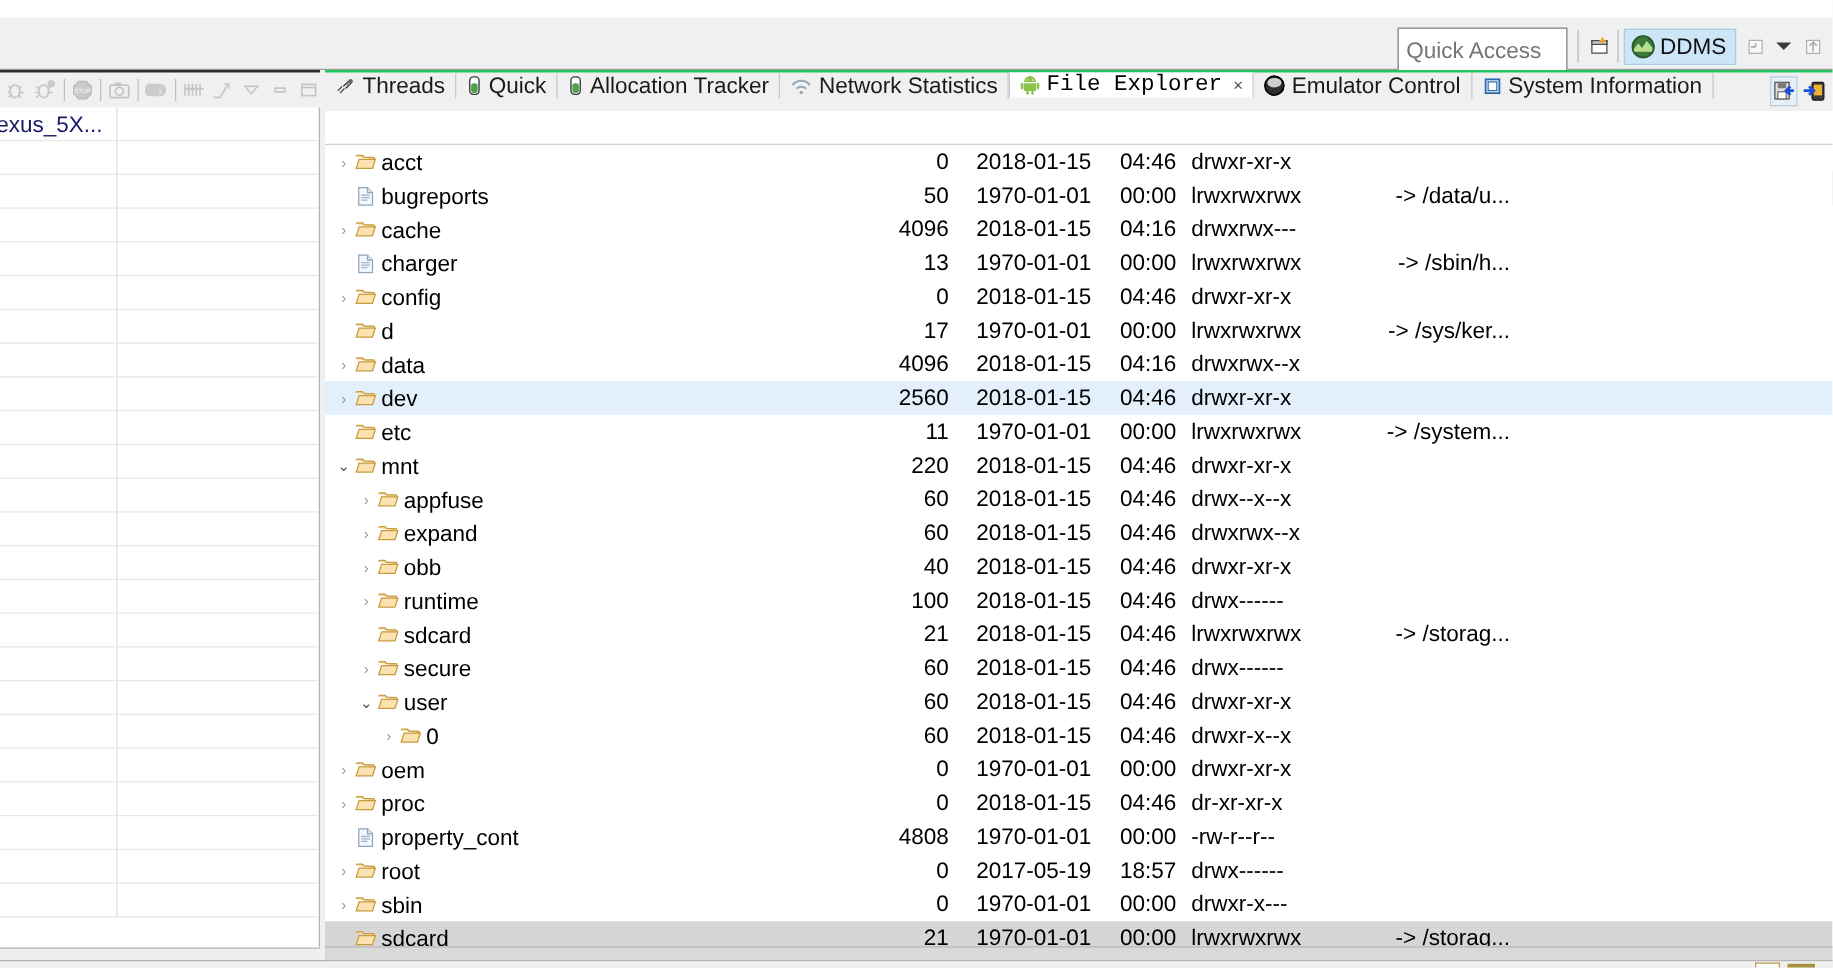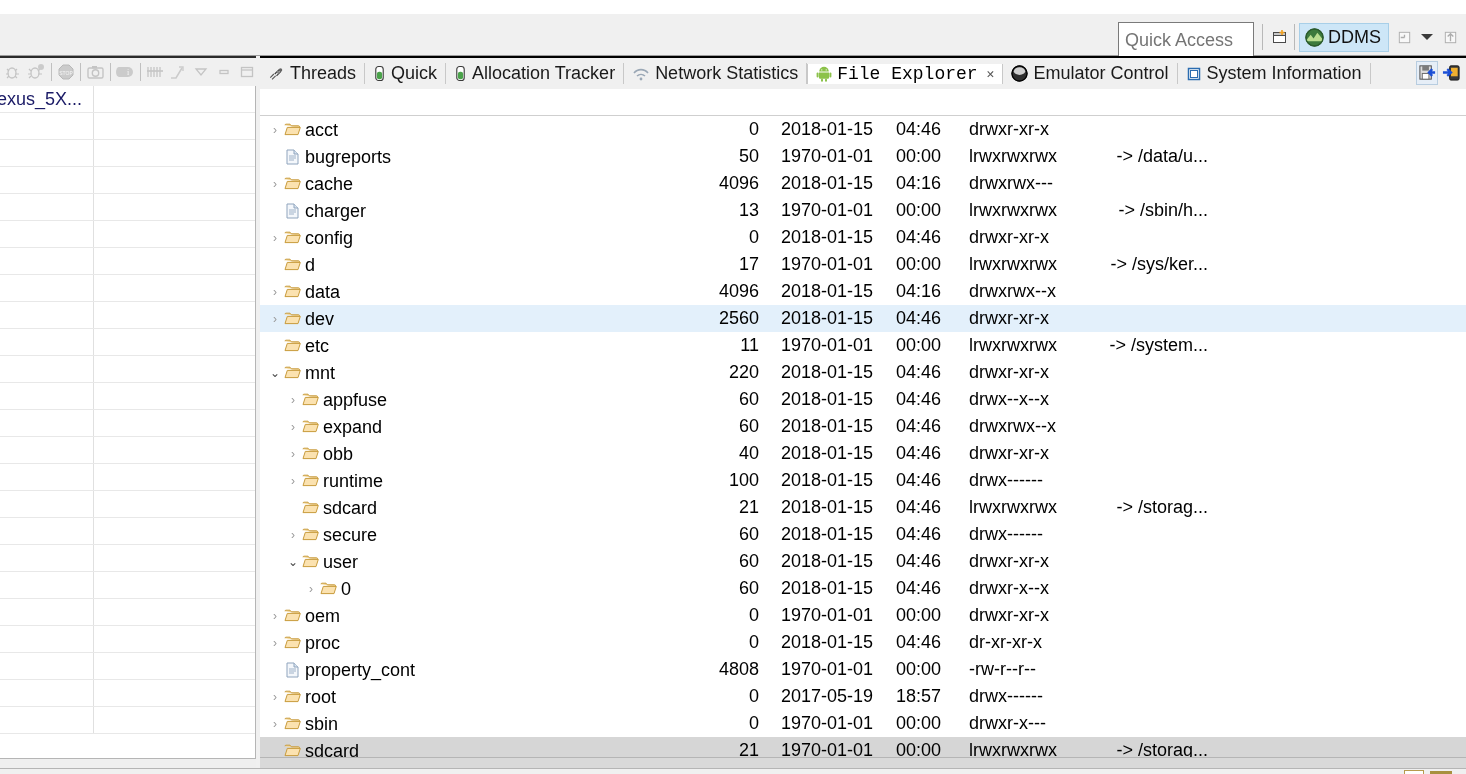--- a/index.html
+++ b/index.html
@@ -105,22 +105,22 @@
   }
 
   
   #right-panel {
     position: absolute; left: 260px; top: 56px; width: 1206px; height: 718px;
     background: #ffffff;
   }
   #tabbar {
     position: absolute; left: 0; top: 0; width: 1206px; height: 33px;
     background: #f0f0f0;
-    border-top: 2px solid #000000;
-    display: flex; align-items: center;
+    border-top: 2px solid #22c55e;
+    display: flex; align-items: flex-start;
   }
   .tab {
     display: flex; align-items: center; gap: 5px;
     padding: 0 8px;
     font-size: 18px; color: #1a1a1a;
     border-right: 1px solid #c8c8c8;
     white-space: nowrap;
   }
   .tab.active {
     background: #ffffff;
@@ -163,21 +163,21 @@
   .cell {
     position: absolute; top: 0; height: 27px;
     font-size: 18px; line-height: 26px; color: #000;
     white-space: nowrap; overflow: hidden;
   }
   .c-name  { left: 0;    width: 421px; padding-left: 2px; display: flex;
              align-items: center; }
   .c-size  { left: 421px; width: 84px;  text-align: right; padding-right: 6px; }
   .c-date  { left: 505px; width: 120px; padding-left: 4px; text-align: center; }
   .c-time  { left: 625px; width: 62px;  text-align: right; padding-right: 6px; }
-  .c-perm  { left: 687px; width: 121px; padding-left: 6px; margin-left: 16px; }
+  .c-perm  { left: 687px; width: 121px; padding-left: 6px; }
   .c-info  { left: 808px; width: 140px; padding-left: 12px; text-align: right; }
 
   .twisty {
     width: 14px; height: 26px; display: inline-flex; align-items: center;
     justify-content: center; color: #9a9a9a; font-size: 12px; flex: 0 0 14px;
   }
   .twisty.open { color: #4a4a4a; }
   .fico { width: 20px; height: 26px; display: inline-flex; align-items: center;
           justify-content: center; flex: 0 0 20px; margin-right: 3px; }
   .fname { overflow: hidden; white-space: nowrap; }

